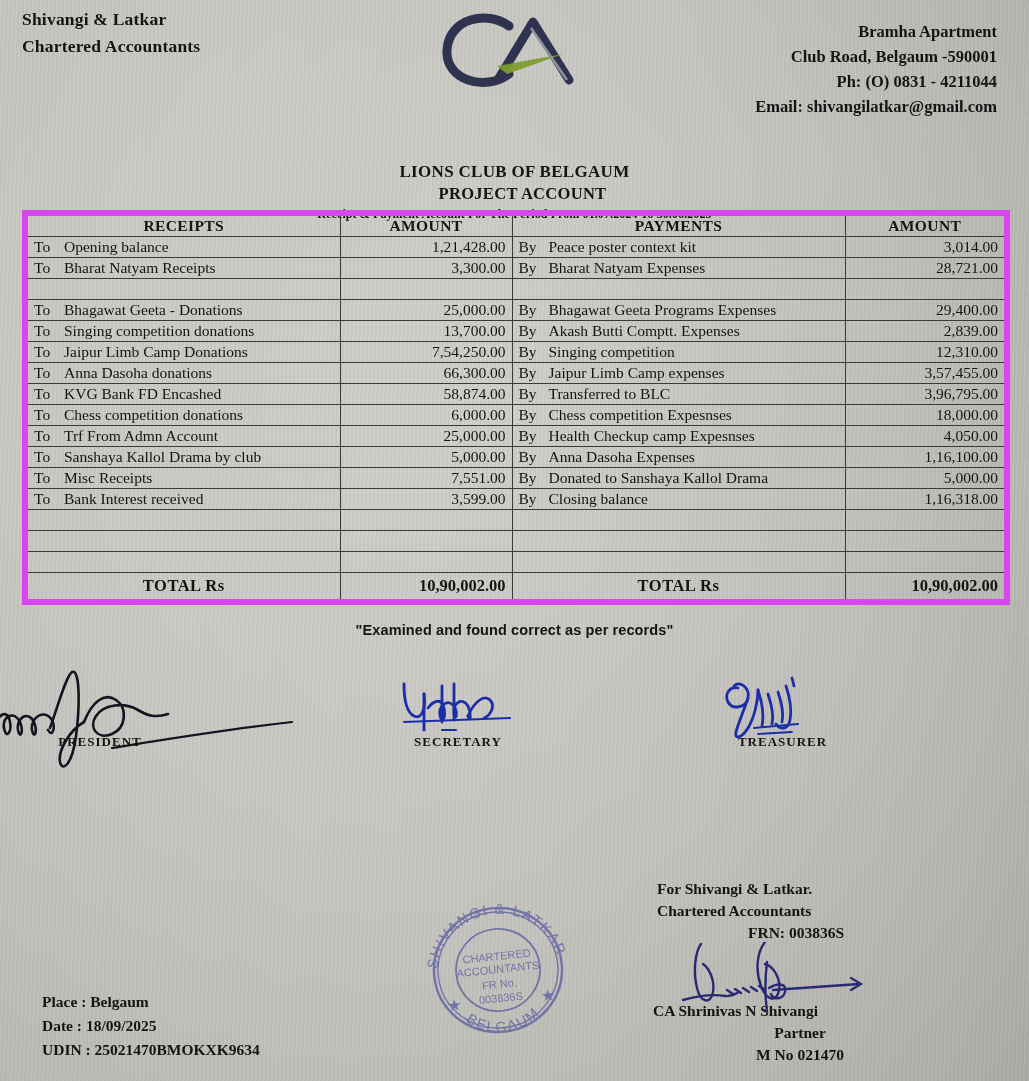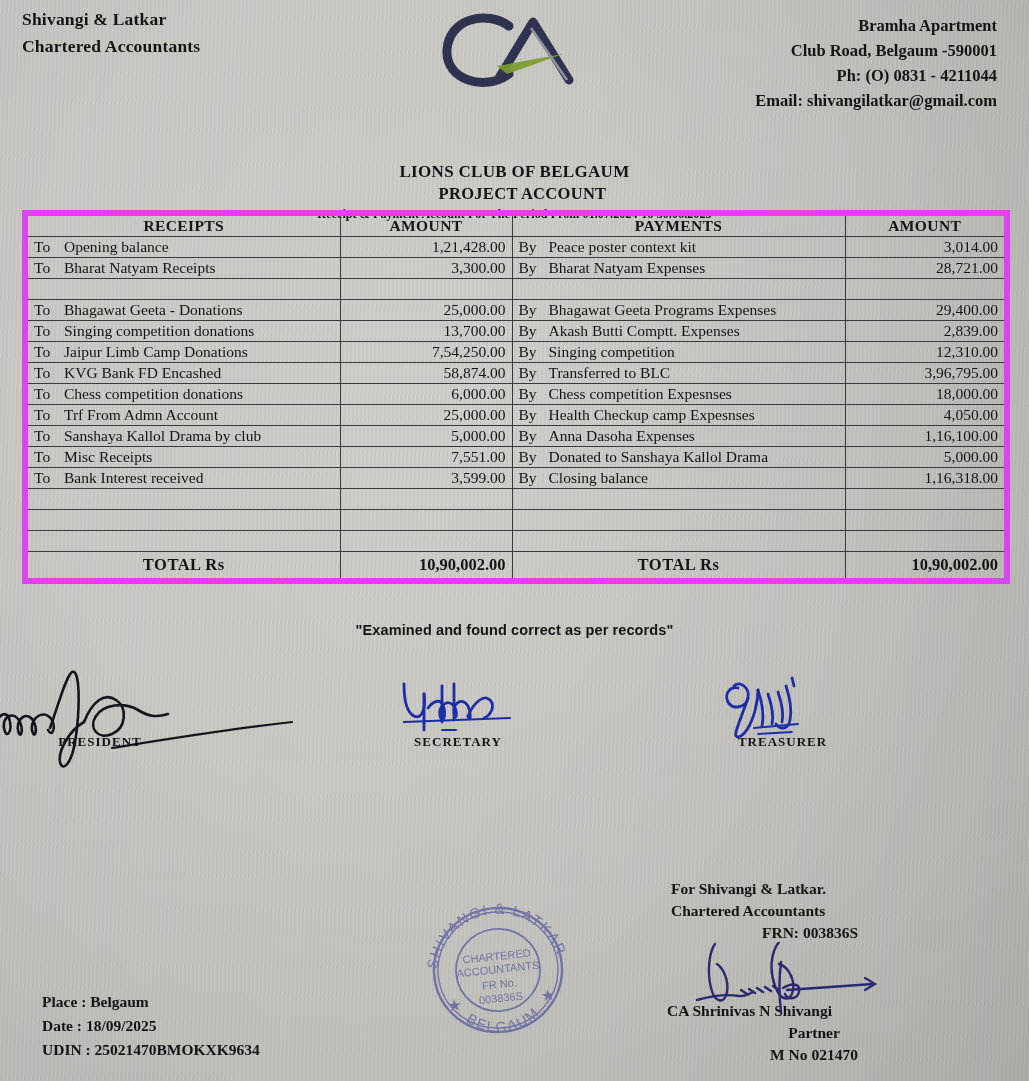--- a/index.html
+++ b/index.html
@@ -28,21 +28,21 @@
   }
   .sheet { position:absolute; inset:0; }
 
   
   .hdr-left {
     position:absolute; left:22px; top:6px;
     font-weight:bold; font-size:17.5px; line-height:27px;
     letter-spacing:0.2px;
   }
   .hdr-right {
-    position:absolute; right:32px; top:13px;
+    position:absolute; right:32px; top:19px;
     text-align:right; font-weight:bold; font-size:16.5px; line-height:25px;
   }
   .ca-logo { position:absolute; left:435px; top:8px; width:140px; height:85px; }
 
   
   .title-block { position:absolute; left:0; right:0; top:146px; text-align:center; }
   .title-1 { font-weight:bold; font-size:17px; letter-spacing:0.3px;margin-top:16px; }
   .title-2 { font-weight:bold; font-size:16.5px; letter-spacing:0.3px; margin-top:2px;padding-left:16px; }
   .title-3 { font-weight:bold; font-size:12px; margin-top:3px; letter-spacing:0.1px; }
 
@@ -94,21 +94,21 @@
 
   
   .stamp { position:absolute; left:418px; top:898px; width:160px; height:145px; }
 
   
   .bottom-left {
     position:absolute; left:42px; top:990px;
     font-weight:bold; font-size:15.5px; line-height:24px;
   }
   .bottom-right {
-    position:absolute; left:663px; top:878px; width:330px;
+    position:absolute; left:649px; top:878px; width:330px;
     font-weight:bold; font-size:15.5px; line-height:22px;
   }
   .br-l1 { text-align:left; padding-left:8px; }
   .br-l2 { text-align:left; padding-left:8px; }
   .br-l3 { text-align:center; padding-right:36px; }
   .br-l4 { text-align:left; padding-left:4px; margin-top:56px; }
   .br-l5 { text-align:center; padding-right:28px; }
   .br-l6 { text-align:center; padding-right:28px; }
 </style>
 </head>
@@ -190,20 +190,26 @@
             <td class="desc"><span class="pref">To</span>Singing competition donations</td>
             <td class="amt">13,700.00</td>
             <td class="desc"><span class="pref">By</span>Akash Butti Comptt. Expenses</td>
             <td class="amt">2,839.00</td>
           </tr>
           <tr>
             <td class="desc"><span class="pref">To</span>Jaipur Limb Camp Donations</td>
             <td class="amt">7,54,250.00</td>
             <td class="desc"><span class="pref">By</span>Singing competition</td>
             <td class="amt">12,310.00</td>
+          </tr>
+          <tr>
+            <td class="desc"><span class="pref">To</span>Anna Dasoha donations</td>
+            <td class="amt">66,300.00</td>
+            <td class="desc"><span class="pref">By</span>Jaipur Limb Camp expenses</td>
+            <td class="amt">3,57,455.00</td>
           </tr>
           <tr>
             <td class="desc"><span class="pref">To</span>KVG Bank FD Encashed</td>
             <td class="amt">58,874.00</td>
             <td class="desc"><span class="pref">By</span>Transferred to BLC</td>
             <td class="amt">3,96,795.00</td>
           </tr>
           <tr>
             <td class="desc"><span class="pref">To</span>Chess competition donations</td>
             <td class="amt">6,000.00</td>

